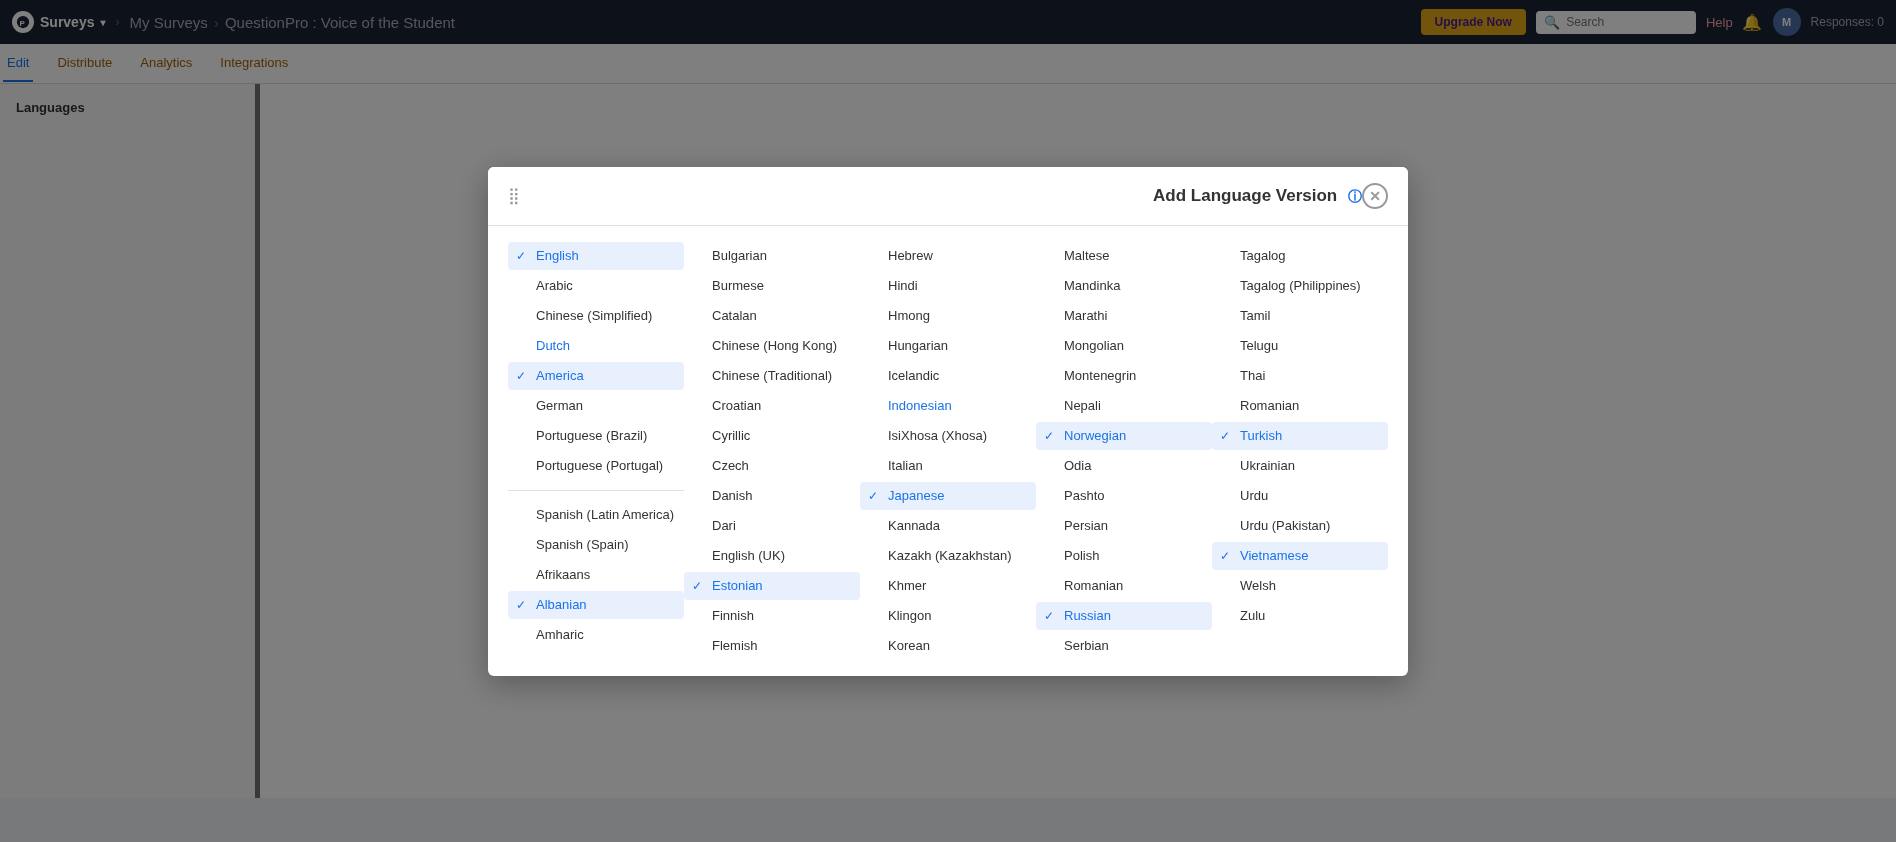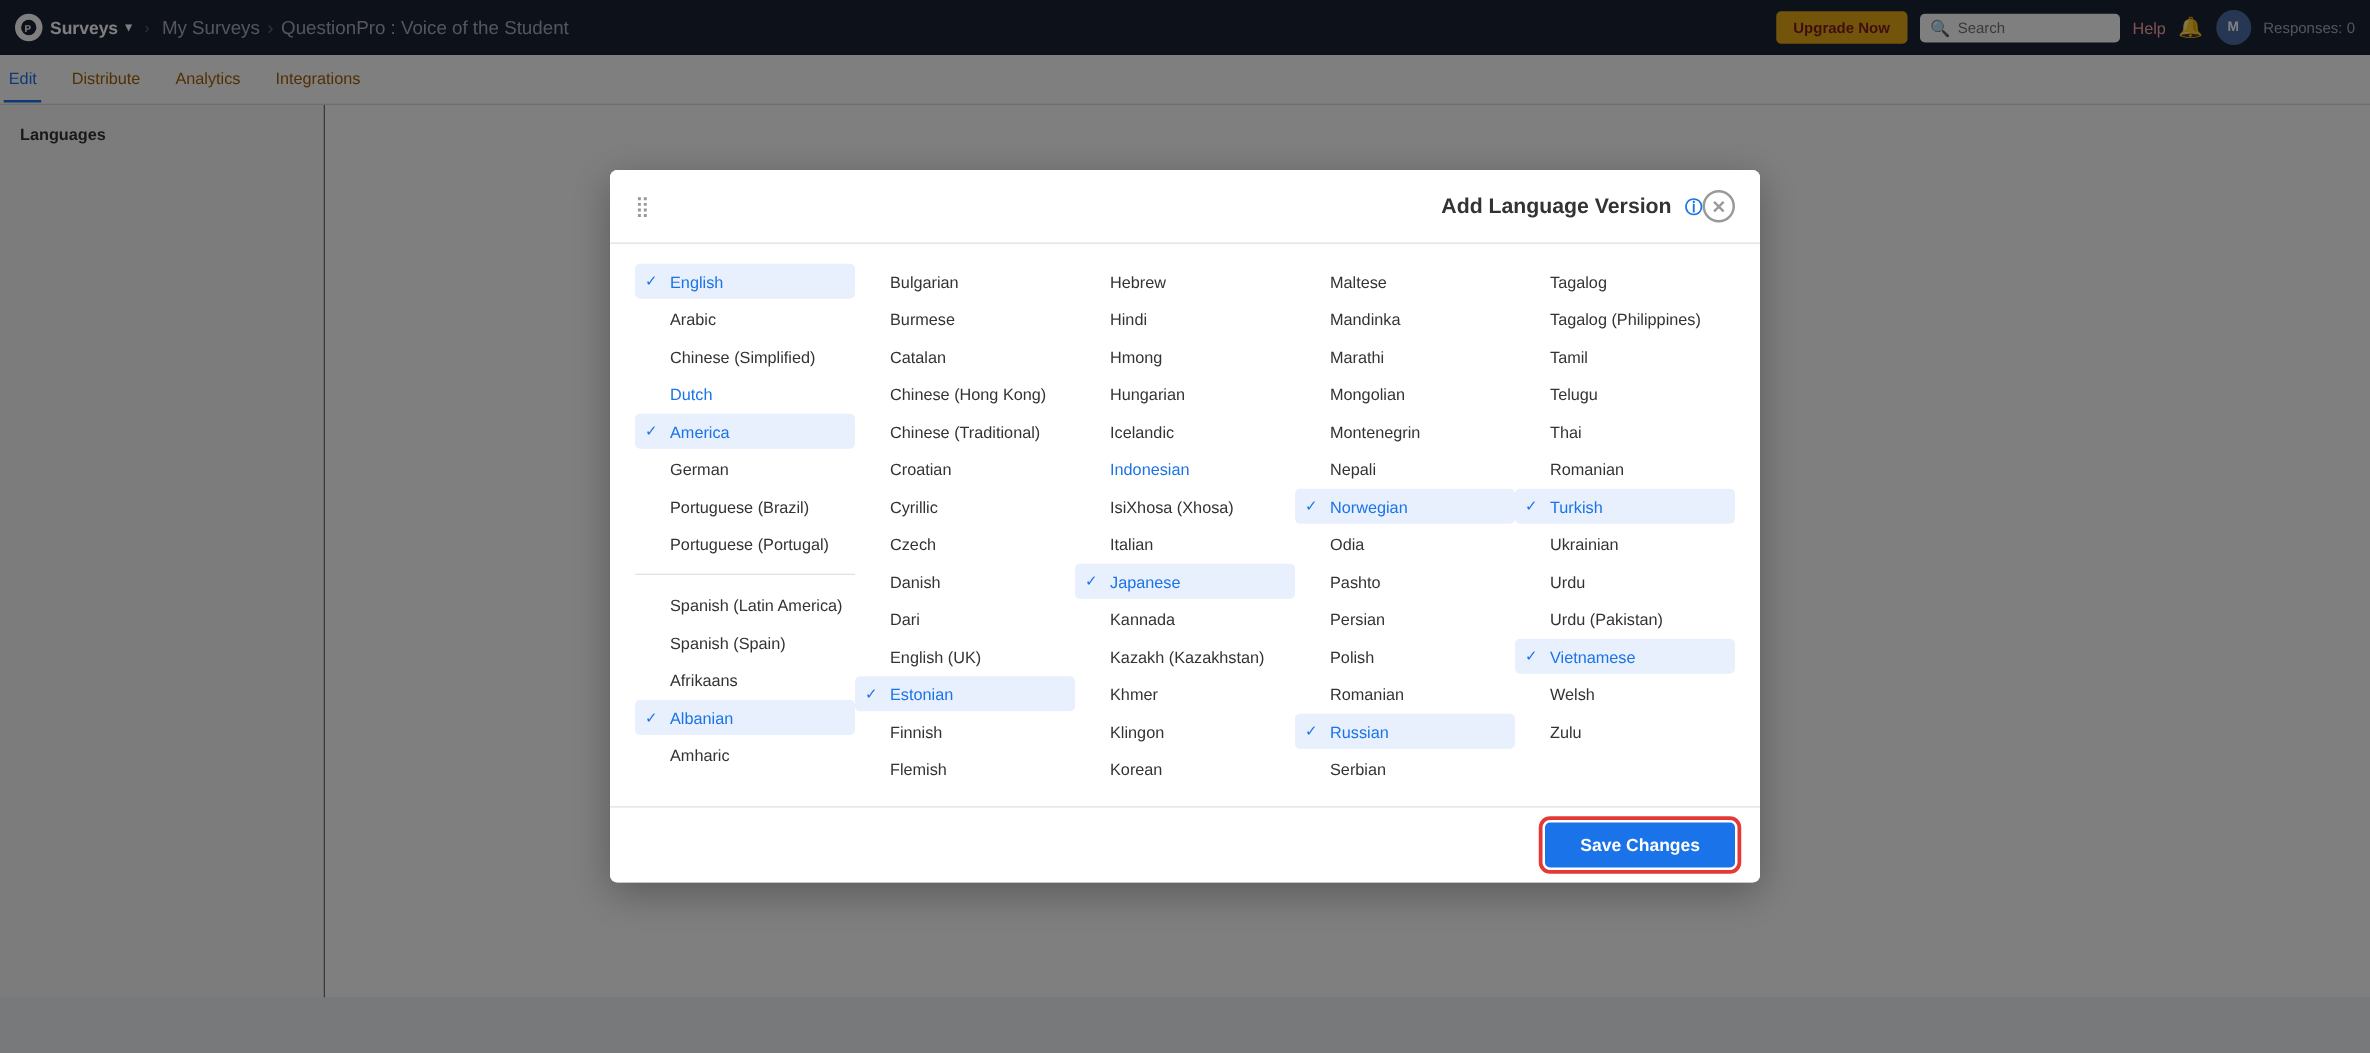--- a/index.html
+++ b/index.html
@@ -12,21 +12,21 @@
       position: relative; z-index: 1;
     }
     .top-nav .brand { display: flex; align-items: center; gap: 6px; font-weight: 700; font-size: 14px; }
     .top-nav .brand-icon { width: 22px; height: 22px; background: #fff; border-radius: 50%; display: flex; align-items: center; justify-content: center; }
     .top-nav .brand-icon svg { width: 14px; height: 14px; fill: #1a2332; }
     .top-nav .caret { font-size: 10px; }
     .top-nav .breadcrumb { color: #aab; font-size: 15px; display: flex; align-items: center; gap: 6px; }
     .top-nav .breadcrumb .sep { color: #666; }
     .top-nav .spacer { flex: 1; }
     .top-nav .upgrade-btn {
-      background: #e6a817; color: #7f1d1d; border: none; padding: 6px 14px;
+      background: #e6a817; color: #4c1d95; border: none; padding: 6px 14px;
       border-radius: 4px; font-size: 12px; font-weight: 600; cursor: pointer;
     }
     .top-nav .search-box {
       display: flex; align-items: center; background: #fff; border-radius: 4px;
       padding: 4px 8px; gap: 6px; min-width: 160px;
     }
     .top-nav .search-box input {
       border: none; outline: none; font-size: 12px; color: #ec4899; background: transparent; width: 120px;
     }
     .top-nav .help-label { font-size: 13px; color: #fca5a5; }
@@ -42,21 +42,21 @@
       display: flex; align-items: center; height: 40px;
       background: #fff; border-bottom: 1px solid #ddd; padding: 0 3px; gap: 20px;
     }
     .sub-nav .nav-item {
       font-size: 13px; color: #a16207; padding: 10px 4px; cursor: pointer; border-bottom: 2px solid transparent;
     }
     .sub-nav .nav-item.active { color: #1a73e8; border-bottom-color: #1a73e8; font-weight: 500; }
 
     
     .main { display: flex; height: calc(100vh - 128px); }
-    .sidebar { width: 260px; background: #f8f9fa; border-right: 1px solid #737373; padding: 16px; }
+    .sidebar { width: 260px; background: #f8f9fa; border-right: 5px solid #737373; padding: 16px; }
     .sidebar .section-title { font-size: 13px; font-weight: 600; color: #333; margin-bottom: 8px; }
     .content { flex: 1; background: #fff; }
 
     
     .overlay {
       position: fixed; top: 0; left: 0; width: 100%; height: 100%;
       background: rgba(0,0,0,0.5); z-index: 100;
       display: flex; align-items: center; justify-content: center;
     }
 
@@ -454,17 +454,14 @@
           </div>
           <div class="lang-item">
             <span class="check empty"></span>
             <span>Zulu</span>
           </div>
         </div>
 
       </div>
     </div>
 
-    <div class="modal-footer">
-      <button class="save-btn">Save Changes</button>
-    </div>
   </div>
 </div>
 
 </body></html>

